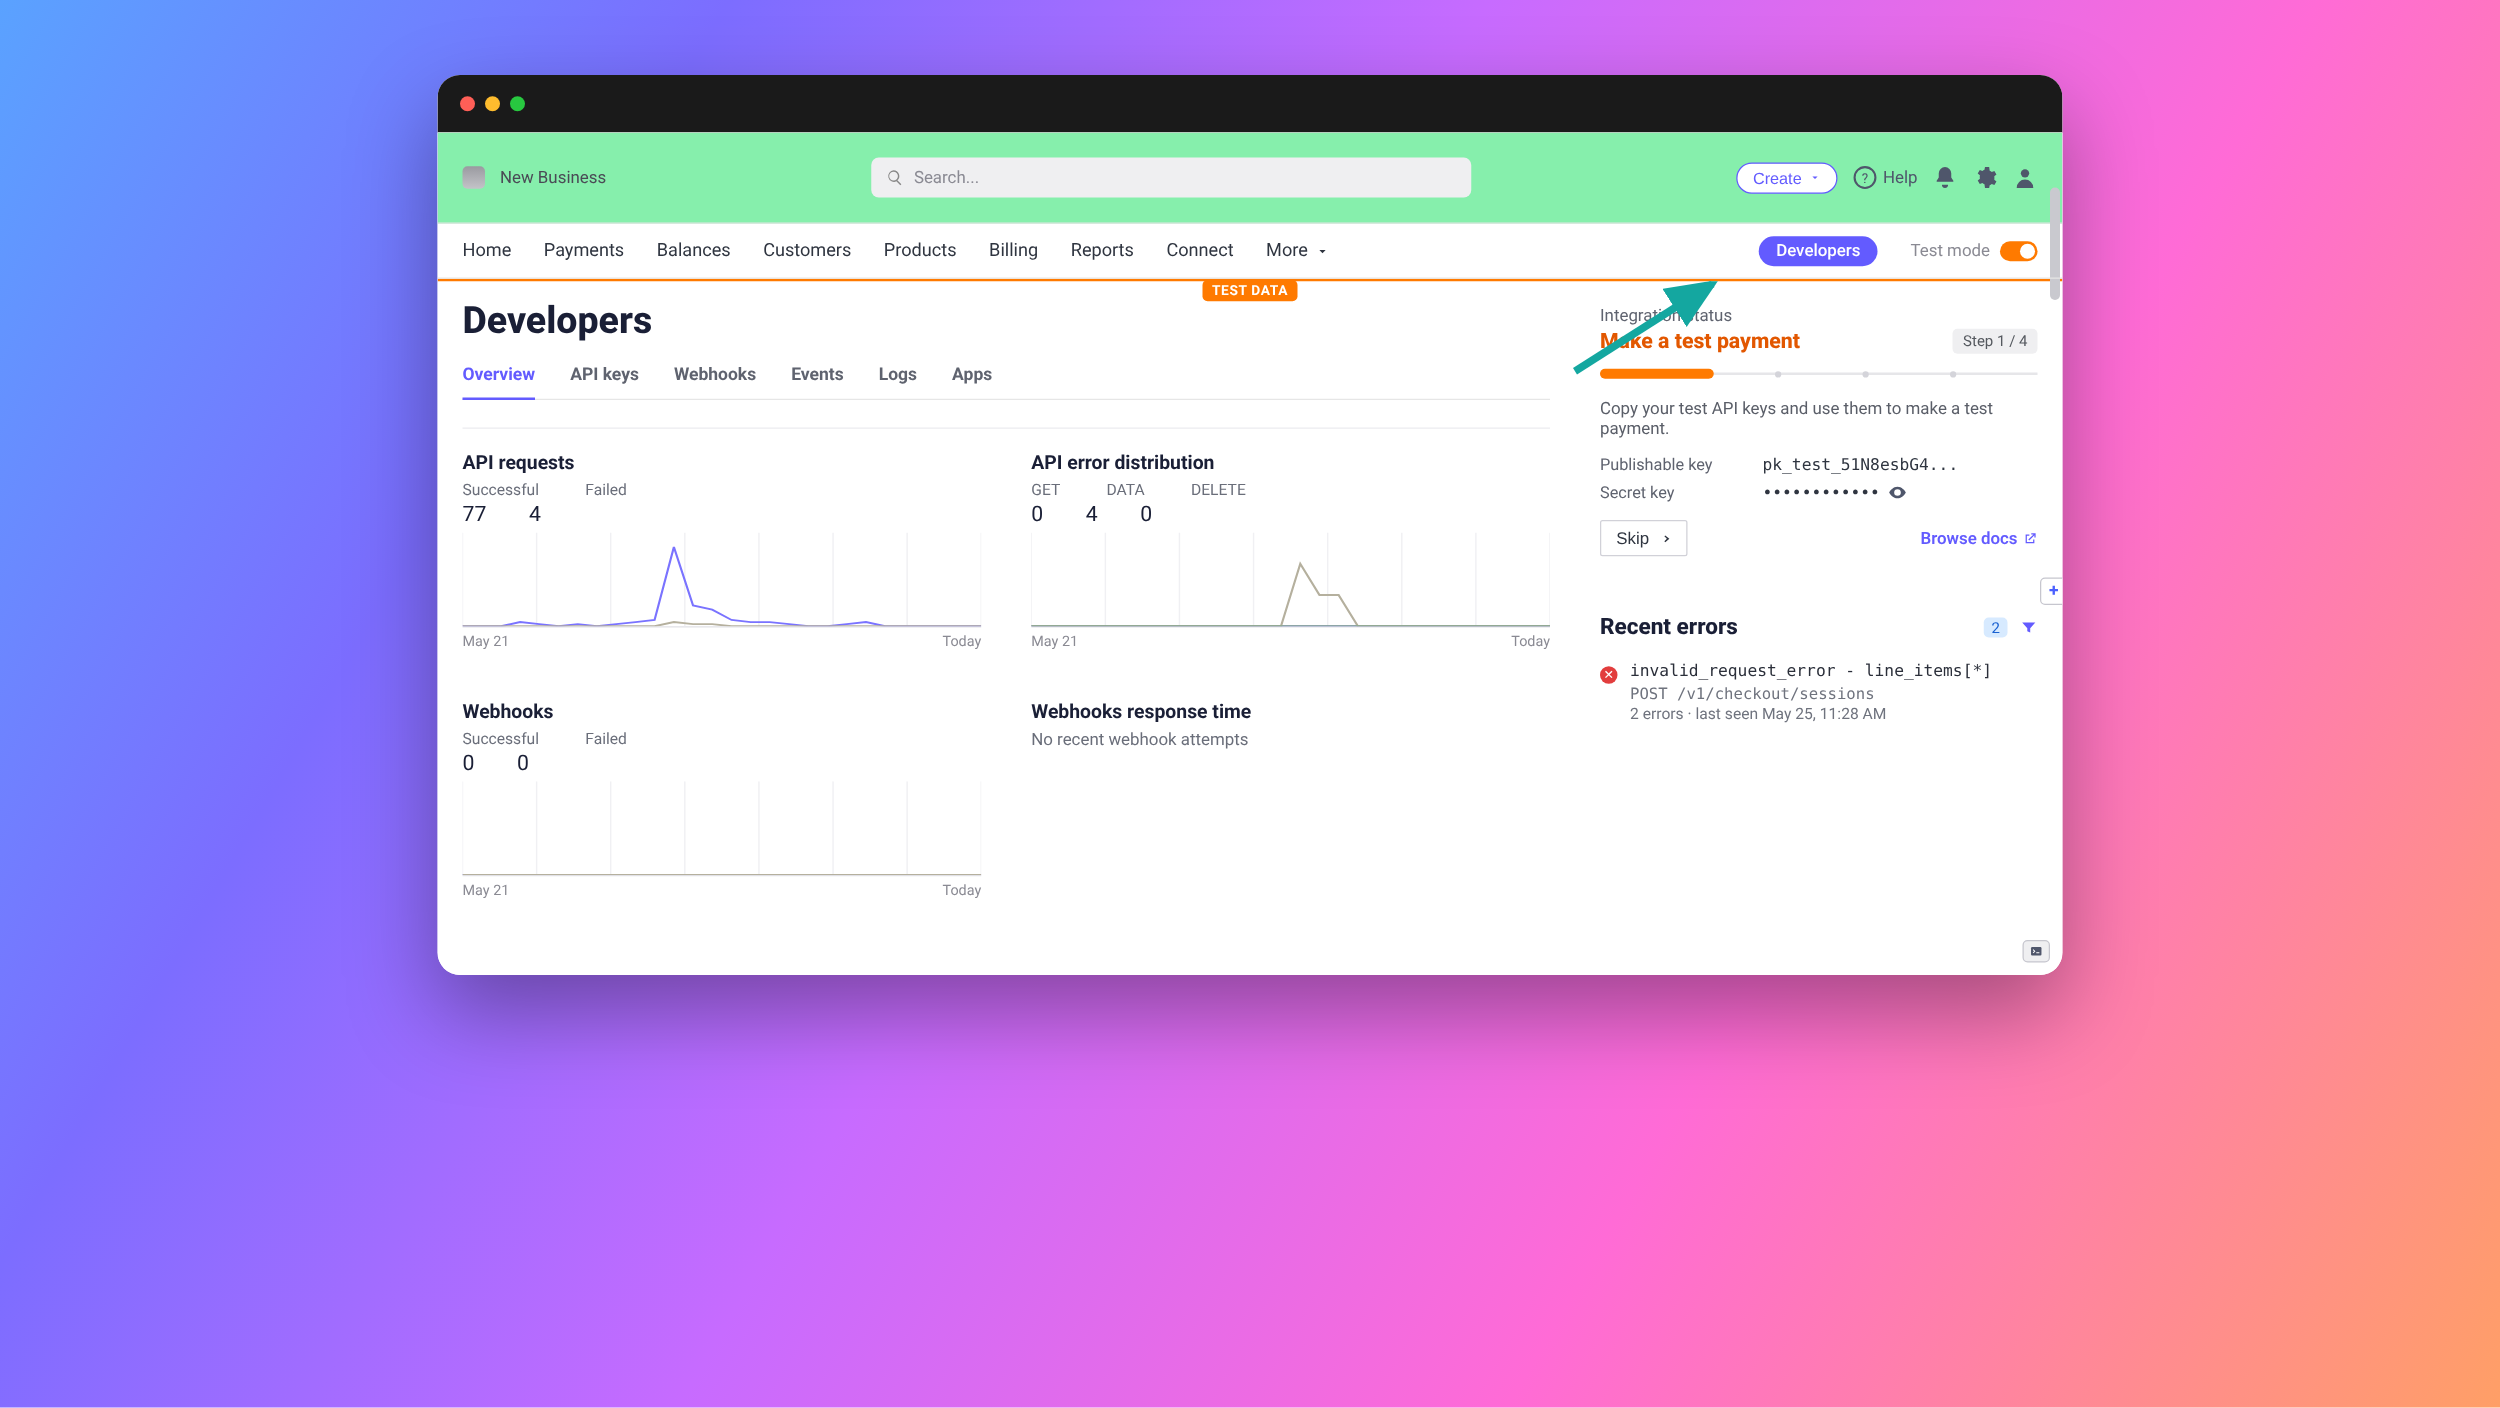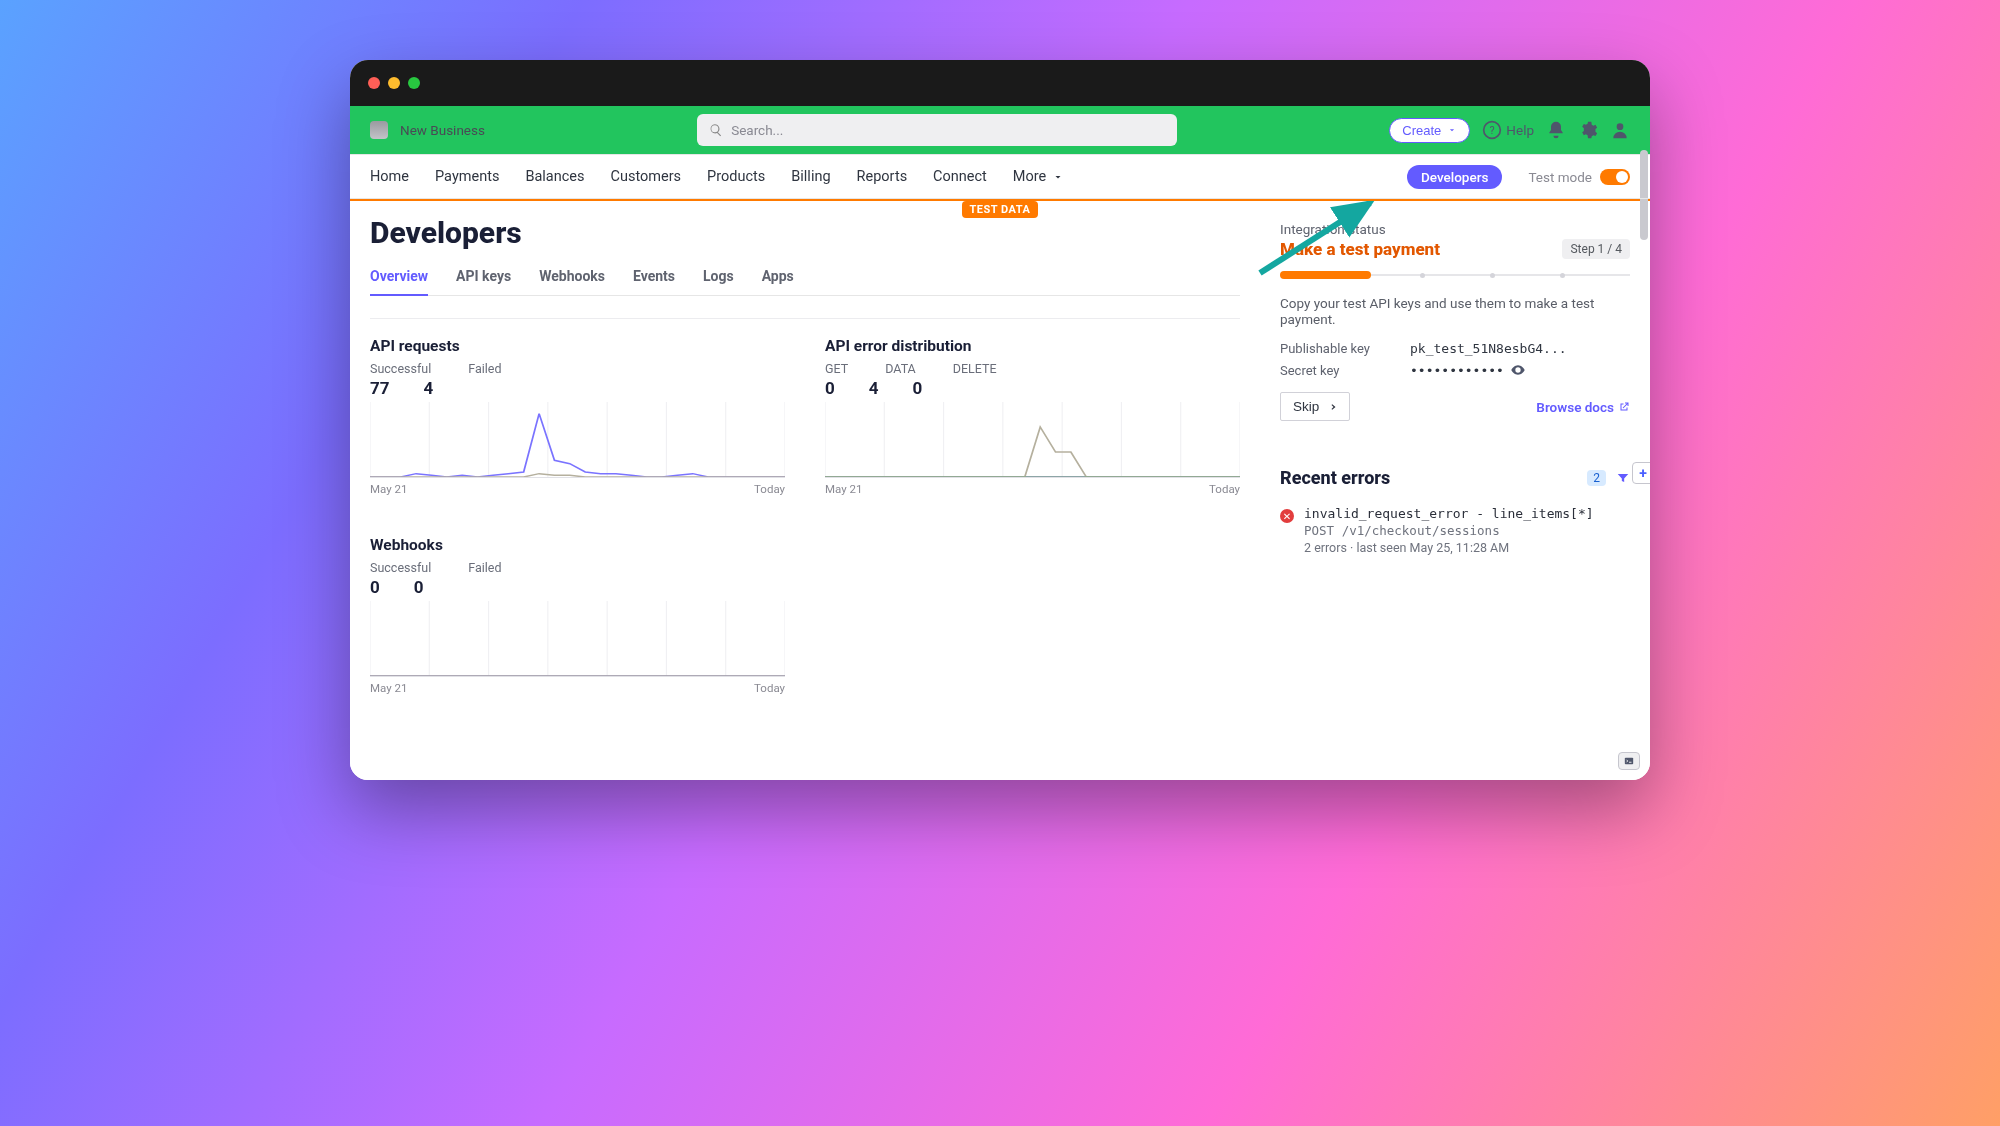--- a/index.html
+++ b/index.html
@@ -37,24 +37,24 @@
     flex: 1;
     background: #fff;
     display: flex;
     flex-direction: column;
     overflow: hidden;
     position: relative;
   }
   .topbar {
     display: flex;
     align-items: center;
-    padding: 8px 20px;
+    padding: 20px 20px;
     gap: 12px;
     border-bottom: 1px solid #e6e6e6;
-    background: #22c55e;
+    background: #86efac;
   }
   .biz-icon {
     width: 18px; height: 18px; border-radius: 4px;
     background: linear-gradient(#9a9aa0,#c3c3c8);
     display:inline-block;
   }
   .biz-name { color:#4a4a55; font-size: 13.5px; }
   .search {
     margin-left: auto;
     margin-right: auto;
@@ -139,21 +139,21 @@
   .section-head h2 { font-size:21px; font-weight:800; color:#1a1f36; }
   .time-picker {
     border:1px solid #dcdce1; border-radius:6px; padding:6px 10px; font-size:12.5px;
     color:#6a6e7a; display:flex; gap:10px;
   }
   .time-picker span.sel { color:#635bff; font-weight:700; }
   hr.thin { border:none; border-top:1px solid #ececef; margin:10px 0 18px; }
   .charts { display:grid; grid-template-columns:1fr 1fr; gap:40px 40px; }
   .chart h3 { font-size:15.5px; font-weight:700; color:#1a1f36; margin-bottom:6px; }
   .labels { display:flex; gap:37px; color:#6a6e7a; font-size:12.5px; margin-bottom:2px; }
-  .values { display:flex; gap:34px; font-size:17px; color:#1a1f36; font-weight:700; margin-bottom:4px; }
+  .values { display:flex; gap:34px; font-size:17px; color:#1a1f36; font-weight:400; margin-bottom:4px; }
   .plot { width:100%; height:76px; border-bottom:1px solid #e1e1e6; position:relative; }
   .plot svg { width:100%; height:100%; display:block; }
   .plot-xaxis { display:flex; justify-content:space-between; font-size:11.5px; color:#8a8a93; margin-top:4px; }
   .note { color:#6a6e7a; font-size:13.5px; margin-top:4px; }
   .right { flex: 0 0 350px; padding-top:6px; }
   .isr-label { color:#5f636f; font-size:13.5px; margin-bottom:2px; }
   .isr-head { display:flex; justify-content:space-between; align-items:center; }
   .isr-head h3 { color:#e25700; font-size:17px; font-weight:800; }
   .step-badge { background:#efeff1; color:#55595f; font-size:12px; padding:3px 8px; border-radius:4px; }
   .stepbar { position:relative; margin:12px 0 16px; height:8px; }
@@ -388,20 +388,24 @@
                   <path d="M0.0,76.0 L13.3,76.0 L26.7,76.0 L40.0,76.0 L53.3,76.0 L66.7,76.0 L80.0,76.0 L93.3,76.0 L106.7,76.0 L120.0,76.0 L133.3,76.0 L146.7,76.0 L160.0,76.0 L173.3,76.0 L186.7,76.0 L200.0,76.0 L213.3,76.0 L226.7,76.0 L240.0,76.0 L253.3,76.0 L266.7,76.0 L280.0,76.0 L293.3,76.0 L306.7,76.0 L320.0,76.0 L333.3,76.0 L346.7,76.0 L360.0,76.0 " fill="none" stroke="#7a73ff" stroke-width="1.5"></path>
                   <path d="M0.0,76.0 L13.3,76.0 L26.7,76.0 L40.0,76.0 L53.3,76.0 L66.7,76.0 L80.0,76.0 L93.3,76.0 L106.7,76.0 L120.0,76.0 L133.3,76.0 L146.7,76.0 L160.0,76.0 L173.3,76.0 L186.7,76.0 L200.0,76.0 L213.3,76.0 L226.7,76.0 L240.0,76.0 L253.3,76.0 L266.7,76.0 L280.0,76.0 L293.3,76.0 L306.7,76.0 L320.0,76.0 L333.3,76.0 L346.7,76.0 L360.0,76.0 " fill="none" stroke="#b5b09e" stroke-width="1.5"></path>
                 </svg>
               </div>
             <div class="plot-xaxis">
               <span>May 21</span>
               <span>Today</span>
             </div>
           </div>
 
+          <div class="chart">
+            <h3>Webhooks response time</h3>
+            <div class="note">No recent webhook attempts</div>
+          </div>
         </div>
       </div>
 
       <div class="right">
         <div class="isr-label">Integration status</div>
         <div class="isr-head">
           <h3>Make a test payment</h3>
           <span class="step-badge">Step 1 / 4</span>
         </div>
         <div class="stepbar">

